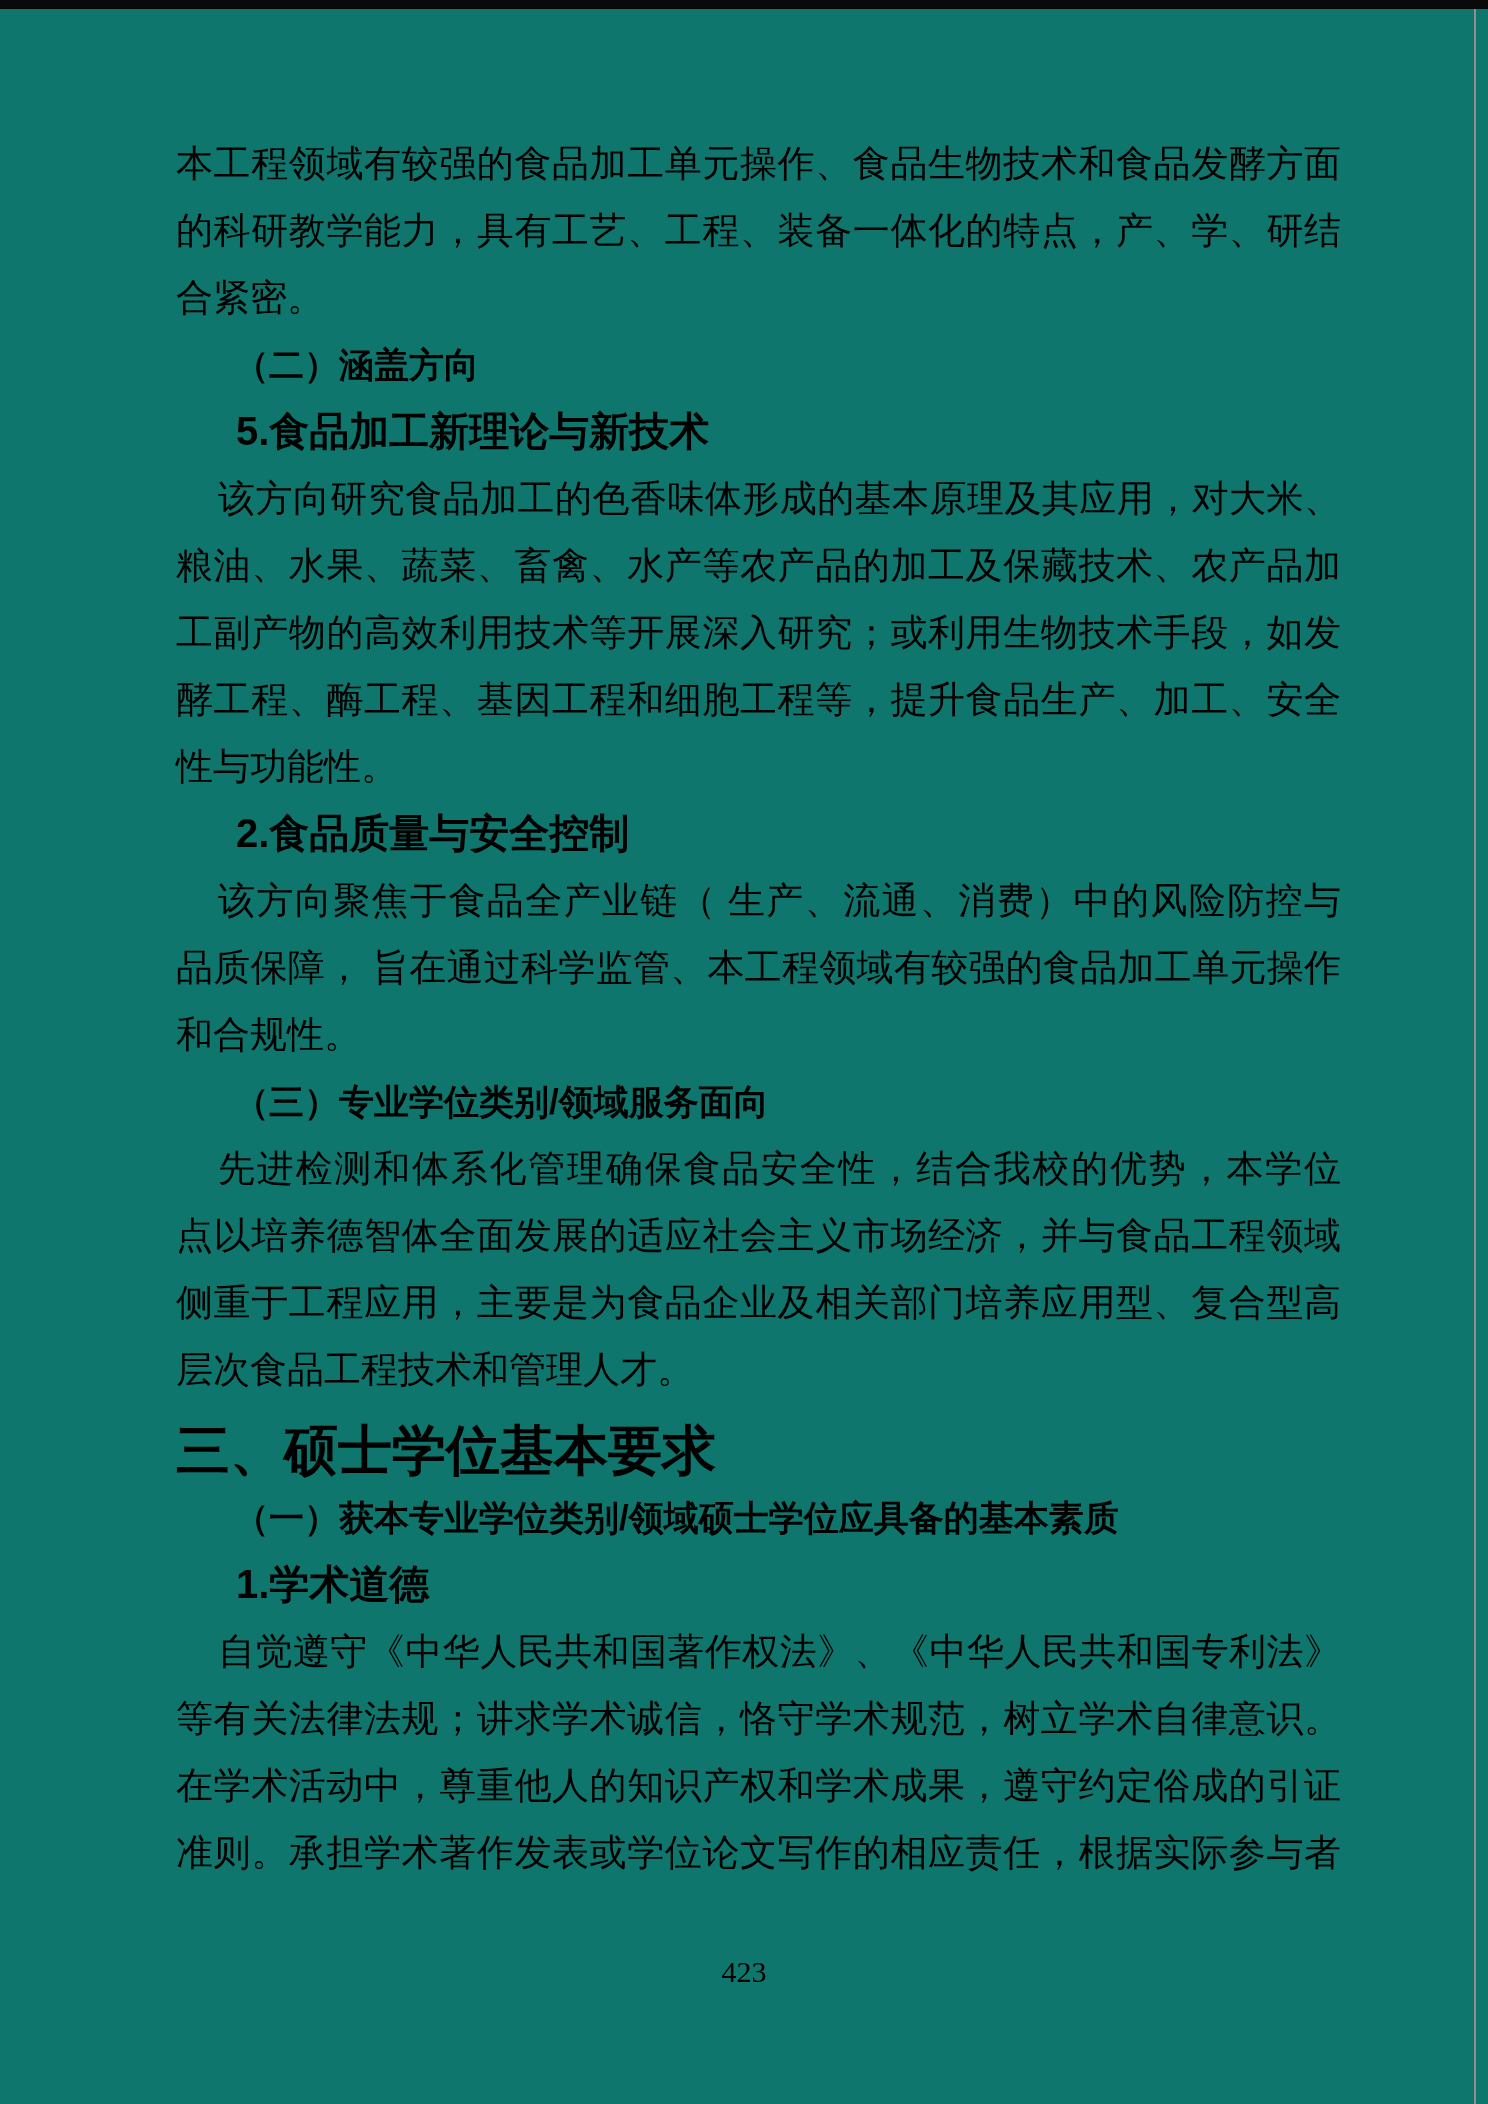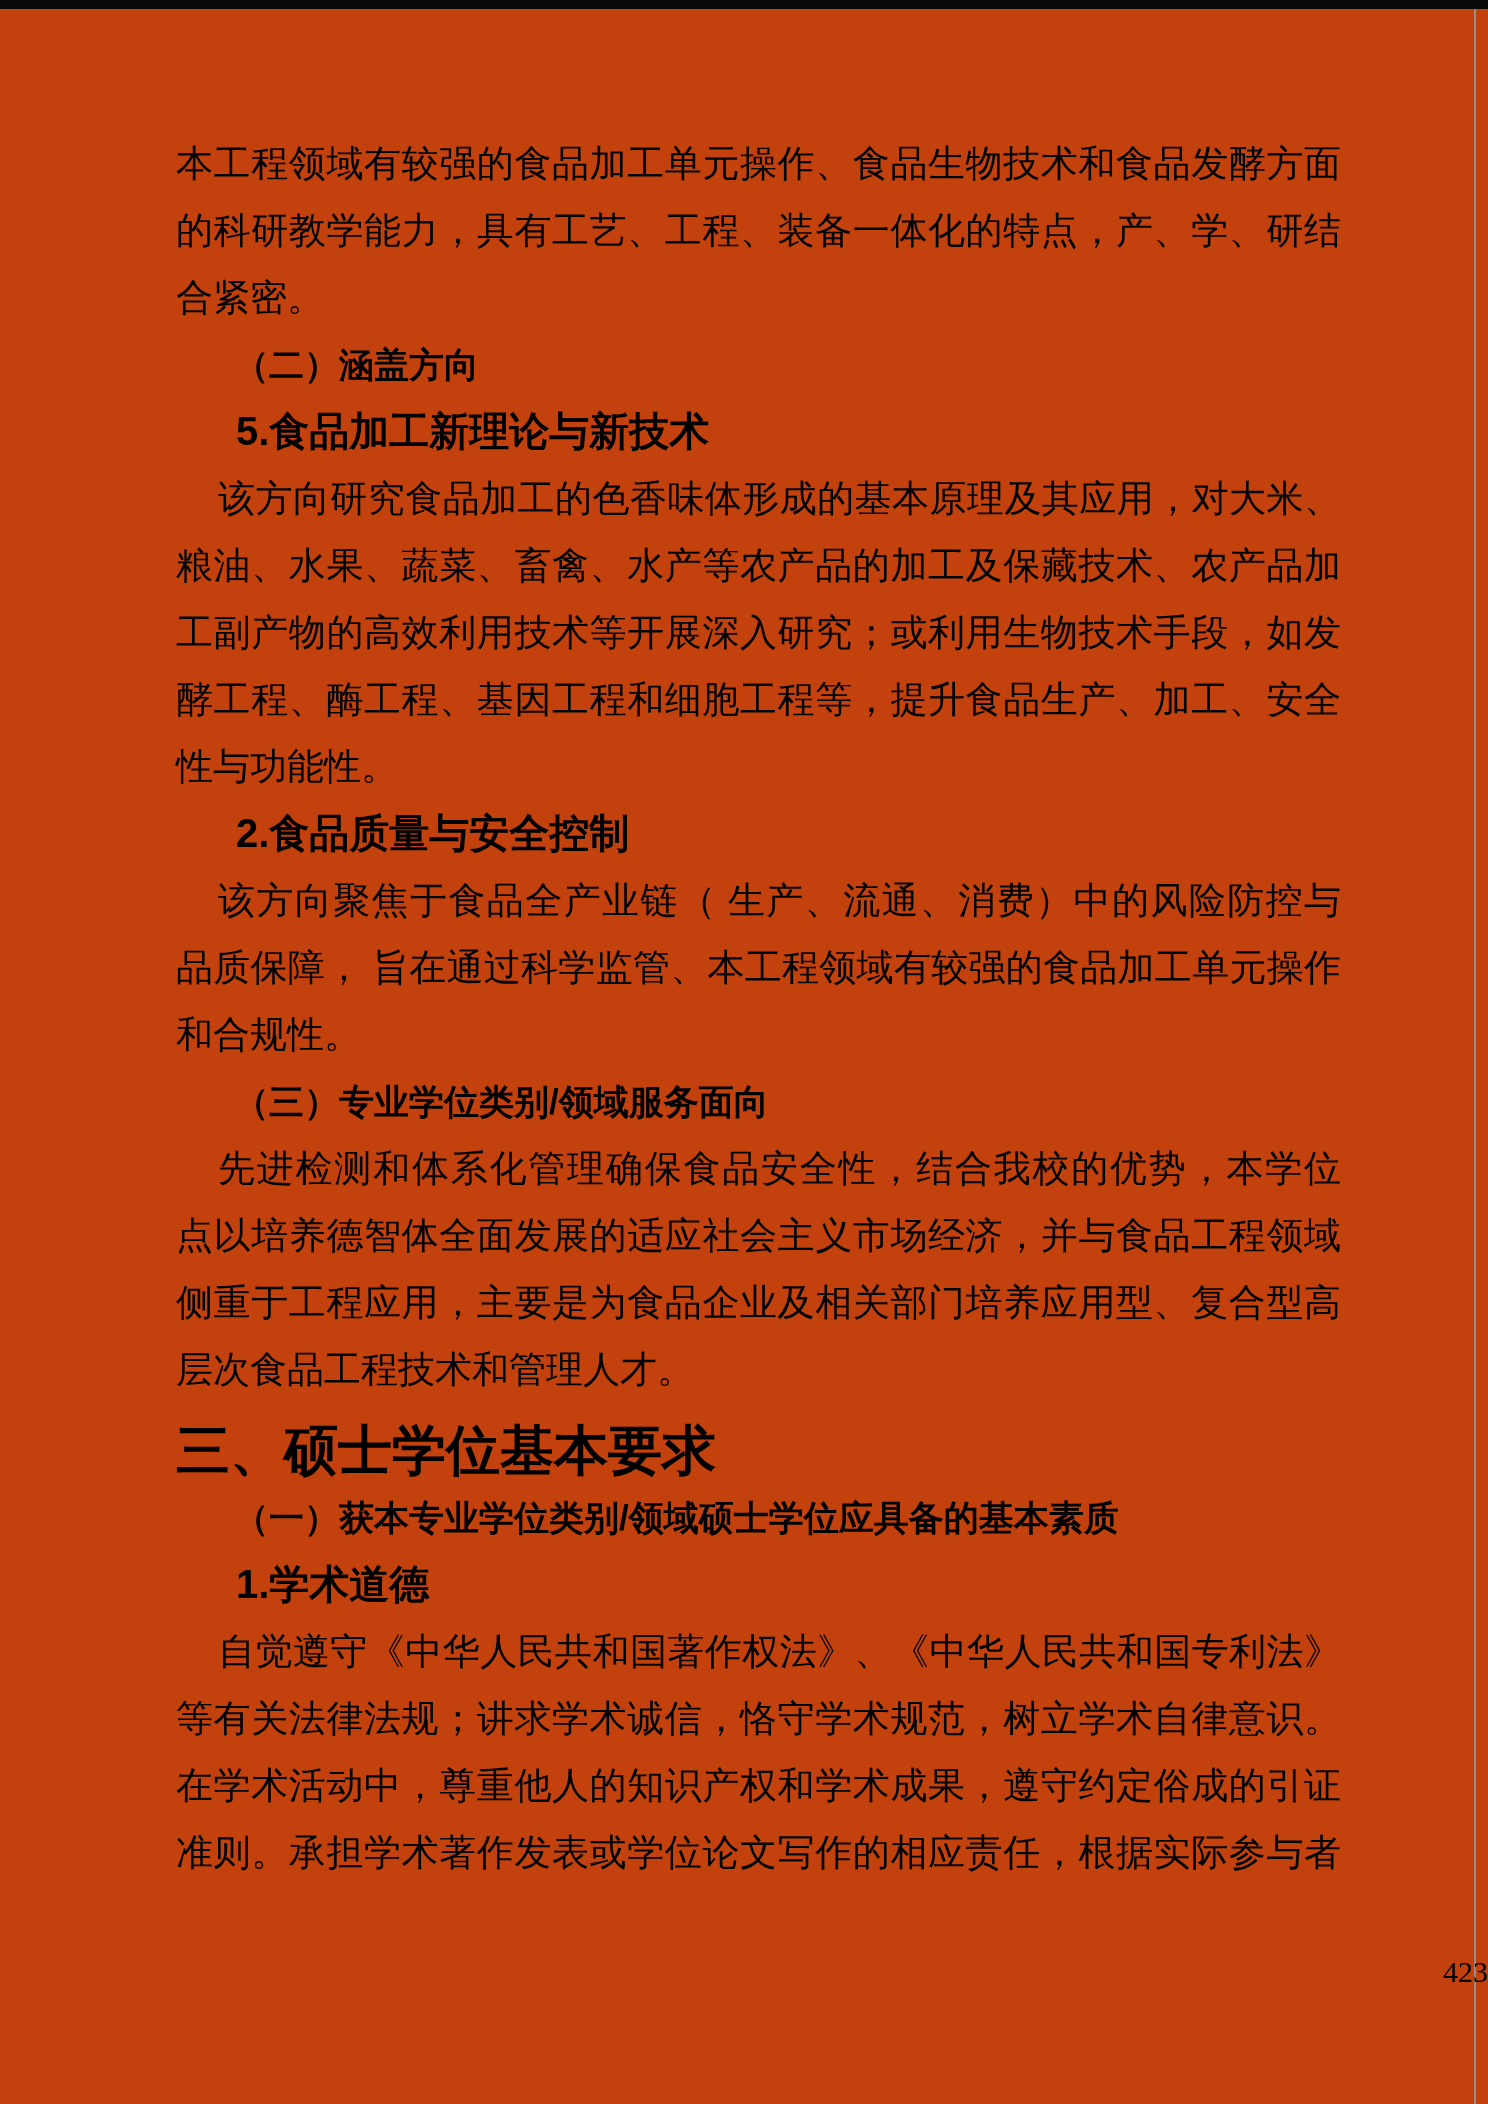--- a/index.html
+++ b/index.html
@@ -1,19 +1,19 @@
 <!DOCTYPE html>
 <html><head>
 <meta charset="utf-8">
 <style>
   html,body{margin:0;padding:0;background:#ffffff;}
   .page{
     position:relative;
     width:1488px;height:2104px;
-    background:#c2410c;
+    background:#0f766e;
     overflow:hidden;
     color:#000;
     font-family:"Liberation Serif","DejaVu Serif",serif;
   }
   .scan-top-bar{
     position:absolute;top:0;left:0;width:1488px;height:9px;background:#0a0a0a;
   }
   .scan-right-line{
     position:absolute;top:9px;left:1474px;width:2px;height:2095px;background:#8f8f8f;
   }
@@ -31,21 +31,21 @@
     font-family:"Liberation Sans","DejaVu Sans",sans-serif;
     font-weight:700;
     margin:0;padding:0;
     line-height:67px;
   }
   .h2{font-size:54px;margin-top:14px;}
   .h3{font-size:35px;text-indent:58px;}
   .h4{font-size:40px;text-indent:60px;}
   .page-footer{
     position:absolute;top:1942px;left:0;width:1488px;
-    text-align:right;
+    text-align:center;
     font-size:30px;line-height:60px;
     font-family:"Liberation Serif","DejaVu Serif",serif;
   }
 </style>
 </head>
 <body>
 
 <div class="page">
 
   <div class="scan-top-bar"></div>

